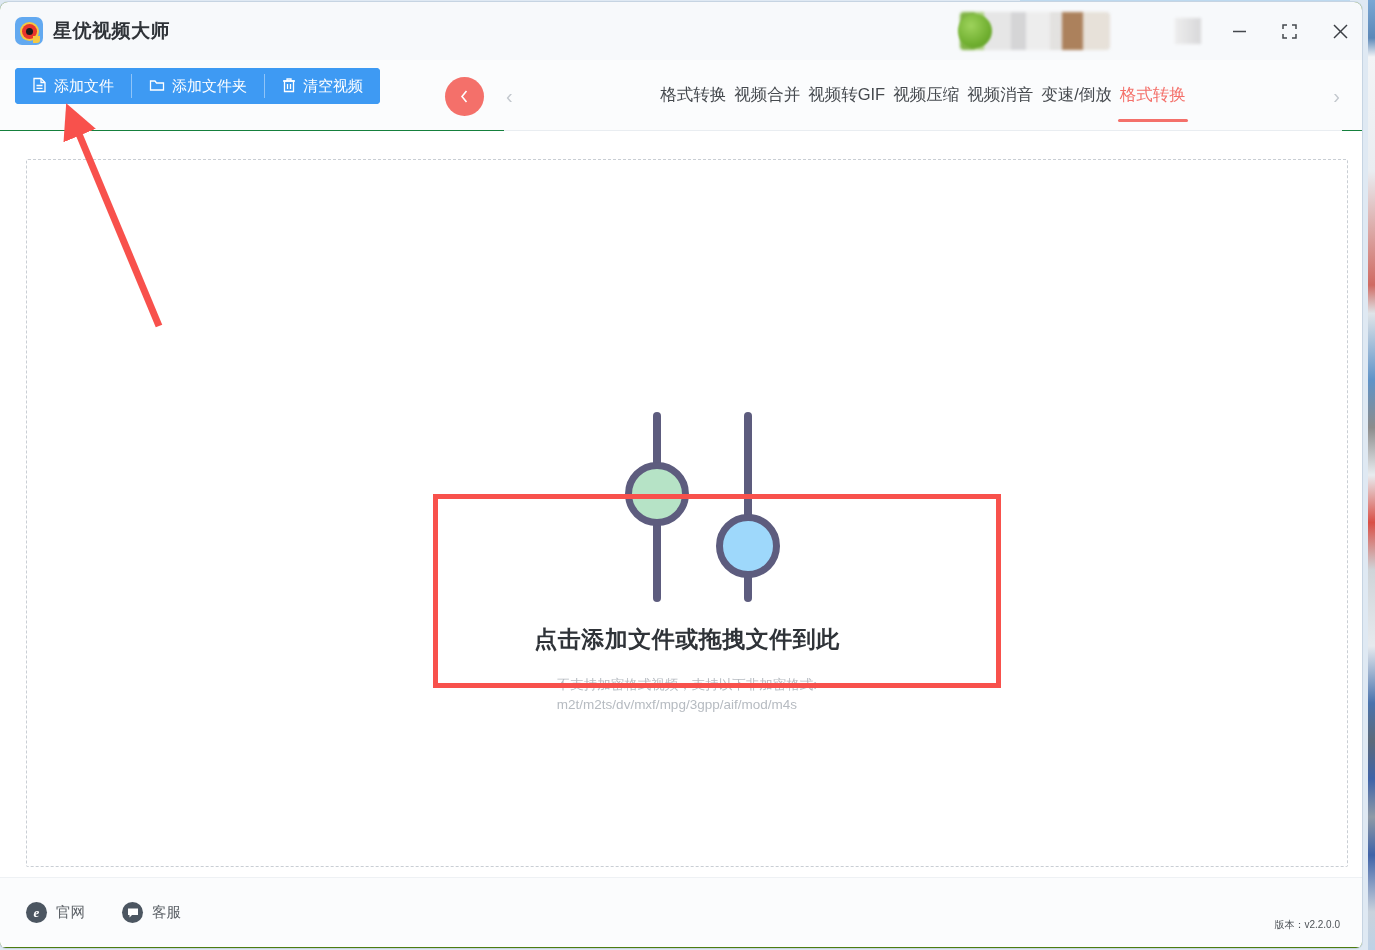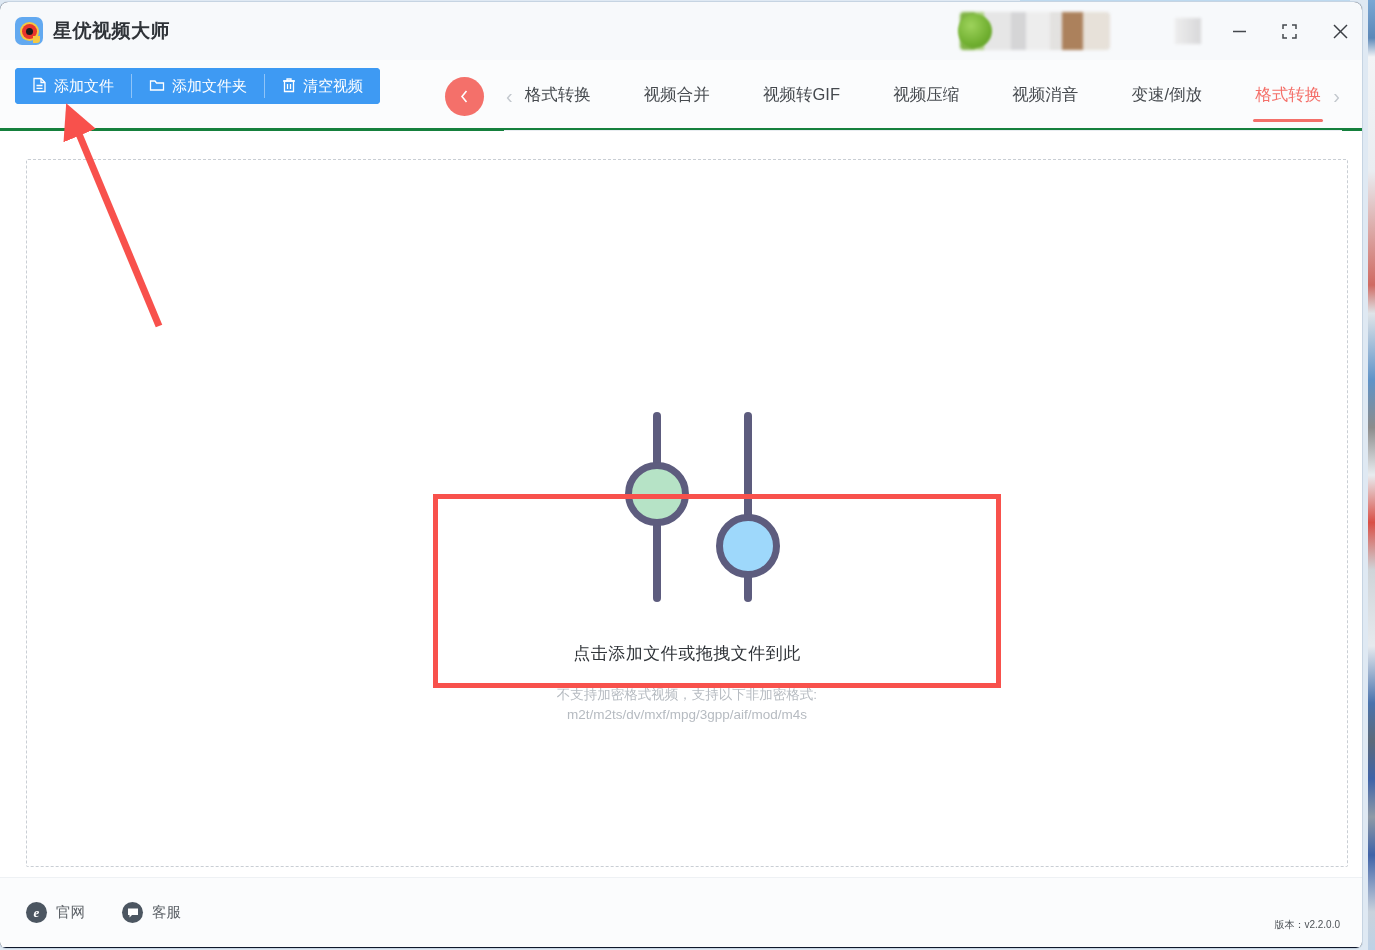--- a/index.html
+++ b/index.html
@@ -27,21 +27,21 @@
       #cf6a62 30%, #dfe4e8 33%, #5f93c8 40%, #8c8c8c 45%,
       #e8ecef 50%, #d94f46 55%, #cfd4d8 60%, #e6eaee 68%,
       #4a73ad 74%, #5c6a7a 78%, #3f63a8 82%, #8f9aa6 86%,
       #3f63a8 90%, #c9d2dc 96%, #bdd1e6 100%);
   }
 
   
   .window {
     position: absolute; left: 0; top: 2px;
     width: 1362px; height: 946px;
-    background: #0f172a;
+    background: #4d7c0f;
     border-radius: 8px 8px 6px 6px;
     box-shadow: 0 0 0 1px #c6d4e2;
     overflow: hidden;
   }
 
   
   .titlebar {
     position: relative; height: 58px;
     background: #f7f9fb;
     display: flex; align-items: center;
@@ -111,21 +111,21 @@
     display: flex; align-items: center; justify-content: center;
     color: #44484d;
   }
   .win-min  { left: 1222px; }
   .win-max  { left: 1272px; }
   .win-close{ left: 1323px; }
 
   
   .toolbar {
     position: relative; height: 71px; background: #fbfcfd;
-    border-bottom: 3px solid #15803d;
+    border-bottom: 1px solid #15803d;
   }
   .btn-group {
     position: absolute; left: 15px; top: 8px;
     display: flex; height: 36px;
     background: #3e9af3; border-radius: 4px; overflow: hidden;
   }
   .tb-btn {
     display: flex; align-items: center; gap: 7px;
     padding: 0 17px; color: #fff; font-size: 15px;
     background: #3e9af3; border: none; cursor: pointer;
@@ -147,21 +147,21 @@
     display: flex; align-items: center;
   }
   .tabstrip::after {
     content: ""; position: absolute; left: 6px; right: 6px; bottom: 0;
     height: 1px; background: #e9edf1;
   }
   .tab-arrow {
     color: #c3c8ce; font-size: 20px; padding: 0 8px; cursor: pointer;
     line-height: 1; user-select: none;
   }
-  .tabs { display: flex; align-items: center; flex: 1; justify-content: space-between; }
+  .tabs { display: flex; align-items: center; flex: 1; justify-content: center; }
   .tab {
     position: relative; font-size: 16.5px; color: #45494e;
     padding: 18px 4px 20px; cursor: pointer; white-space: nowrap;
   }
   .tab.active { color: #f4706a; }
   .tab.active::after {
     content: ""; position: absolute; left: 2px; right: 2px; bottom: 4px;
     height: 3px; background: #f4706a; border-radius: 2px;
   }
 
@@ -184,24 +184,24 @@
   .s-track.left  { left: 41px; top: 0;   height: 190px; }
   .s-track.right { left: 132px; top: 0;  height: 190px; }
   .s-knob {
     position: absolute; width: 64px; height: 64px; border-radius: 50%;
     border: 7px solid #5d5c7e;
   }
   .s-knob.green { left: 13px; top: 50px;  background: #b6e3c6; }
   .s-knob.blue  { left: 104px; top: 102px; background: #9ed8fb; }
 
   .dz-title {
-    font-size: 17px; color: #2f3338; margin-top: 24px; letter-spacing: .5px;
+    font-size: 23px; color: #2f3338; margin-top: 6px; letter-spacing: .5px; font-weight: bold;
   }
   .dz-sub {
-    margin-top: 20px; text-align: center;
+    margin-top: 20px; text-align: left;
     font-size: 13.5px; color: #b6bbc1; line-height: 20px;
   }
 
   
   .footer {
     position: relative; height: 70px; background: #fbfcfd;
     border-top: 1px solid #eef1f4;
   }
   .f-link {
     position: absolute; top: 24px; display: flex; align-items: center; gap: 9px;

